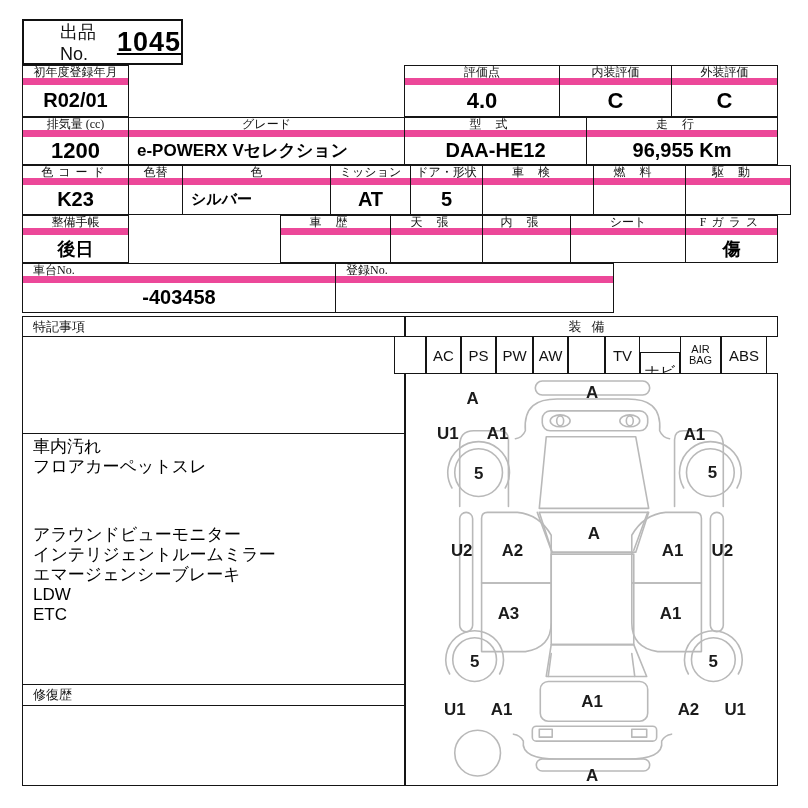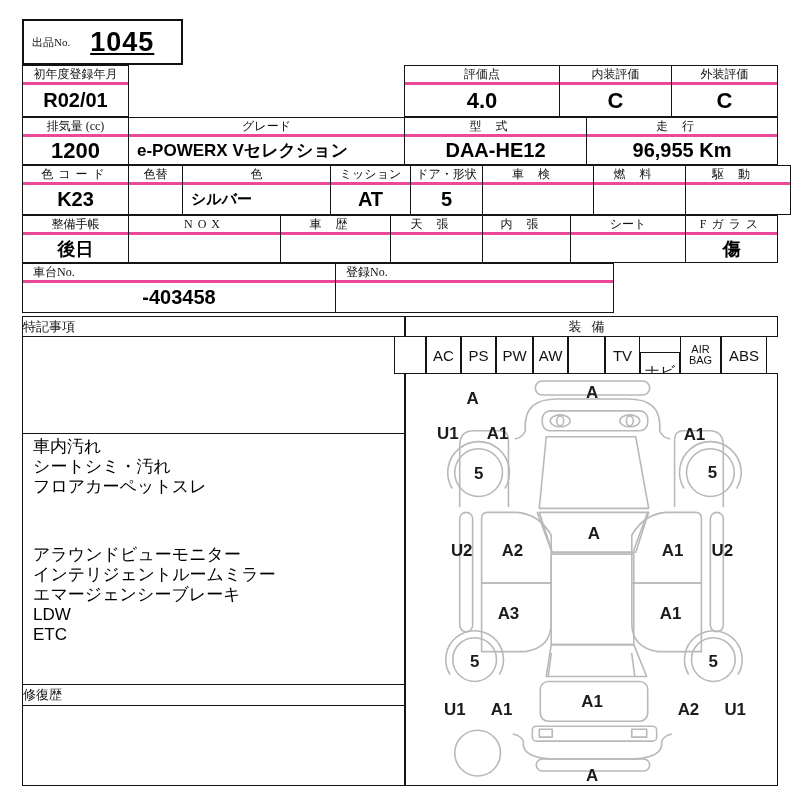--- a/index.html
+++ b/index.html
@@ -2,41 +2,41 @@
 <html><head>
 <meta charset="utf-8">
 <style>
   html,body{margin:0;padding:0;background:#ffffff;}
   #stage{position:relative;width:808px;height:808px;background:#ffffff;overflow:hidden;
          font-family:"Liberation Sans","DejaVu Sans",sans-serif;color:#000;}
   .box{position:absolute;box-sizing:border-box;border:1px solid #151515;background:#fff;}
   .thick{border-width:2px;}
   .cell{position:absolute;box-sizing:border-box;border:1px solid #151515;background:#fff;
         display:flex;flex-direction:column;}
-  .lbl{height:19px;box-sizing:border-box;border-bottom:3px solid #ec4899;
+  .lbl{height:19px;box-sizing:border-box;border-bottom:7px solid #ec4899;
        display:flex;align-items:center;justify-content:center;
        font-family:"Liberation Serif","DejaVu Serif",serif;font-size:12px;color:#111;
        white-space:nowrap;overflow:hidden;}
   .sp{letter-spacing:14px;}
   .sp2{letter-spacing:5px;}
   .val{flex:1;display:flex;align-items:center;justify-content:center;
        font-weight:bold;font-size:20px;color:#000;white-space:nowrap;overflow:hidden;}
   .left{justify-content:flex-start;padding-left:8px;}
   .sz22{font-size:22px;}
   .sz18{font-size:18px;}
   .sz17{font-size:17px;}
   .sz15{font-size:15px;}
   
   #auction-box{position:absolute;left:22px;top:19px;width:161px;height:46px;box-sizing:border-box;
     border:2px solid #111;display:flex;align-items:center;padding-left:8px;background:#fff;}
-  #auction-box .alabel{font-family:Liberation Serif, serif;font-size:11px;color:#111;}
+  #auction-box .alabel{font-family:Liberation Sans, sans-serif;font-size:18px;color:#111;margin-left:28px;}
   #auction-box .anum{font-size:27px;font-weight:bold;margin-left:20px;letter-spacing:1px;text-decoration:underline;}
   
   .sec-hdr{position:absolute;box-sizing:border-box;border:1px solid #151515;background:#fff;
-    display:flex;align-items:center;
+    display:flex;align-items:center;padding-left:10px;
     font-family:"Liberation Serif","DejaVu Serif",serif;font-size:13px;color:#111;}
   .sec-hdr.center{justify-content:center;padding-left:0;letter-spacing:10px;}
   
   #notes-box{padding:3px 6px 0 10px;display:block;}
   .note-line{font-size:17px;line-height:20px;color:#000000;font-weight:400;white-space:nowrap;}
   
   #equip-row{position:absolute;left:394px;top:336px;width:374px;height:38px;display:flex;}
   .eq-cell{box-sizing:border-box;border:1px solid #151515;background:#fff;height:38px;
     display:flex;align-items:center;justify-content:center;font-size:15px;color:#111;
     text-align:center;line-height:13px;}
@@ -123,24 +123,20 @@
   </div>
   <div class="cell" style="left:685px;top:165px;width:106px;height:50px">
     <div class="lbl sp">駆動</div>
     <div class="val"></div>
   </div>
 
   <div class="cell" style="left:22px;top:215px;width:107px;height:48px">
     <div class="lbl">整備手帳</div>
     <div class="val sz18">後日</div>
   </div>
-  <div class="cell" style="left:128px;top:215px;width:153px;height:48px">
-    <div class="lbl sp2">NOX</div>
-    <div class="val"></div>
-  </div>
   <div class="cell" style="left:280px;top:215px;width:111px;height:48px">
     <div class="lbl sp">車歴</div>
     <div class="val"></div>
   </div>
   <div class="cell" style="left:390px;top:215px;width:93px;height:48px">
     <div class="lbl sp">天張</div>
     <div class="val"></div>
   </div>
   <div class="cell" style="left:482px;top:215px;width:89px;height:48px">
     <div class="lbl sp">内張</div>
@@ -161,21 +157,20 @@
   </div>
   <div class="cell" style="left:335px;top:263px;width:279px;height:50px">
     <div class="lbl" style="justify-content:flex-start;padding-left:10px">登録No.</div>
     <div class="val"></div>
   </div>
 
   <div class="sec-hdr" style="left:22px;top:316px;width:383px;height:21px">特記事項</div>
   <div class="box" style="left:22px;top:336px;width:383px;height:98px"></div>
   <div class="box" id="notes-box" style="left:22px;top:433px;width:383px;height:252px">
       <div class="note-line">車内汚れ</div>
-      <div class="note-line">シートシミ・汚れ</div>
       <div class="note-line">フロアカーペットスレ</div>
       <div style="height: 48px;"></div>
       <div class="note-line">アラウンドビューモニター</div>
       <div class="note-line">インテリジェントルームミラー</div>
       <div class="note-line">エマージェンシーブレーキ</div>
       <div class="note-line">LDW</div>
       <div class="note-line">ETC</div>
     </div>
   <div class="sec-hdr" style="left:22px;top:684px;width:383px;height:22px">修復歴</div>
   <div class="box" style="left:22px;top:705px;width:383px;height:81px"></div>

